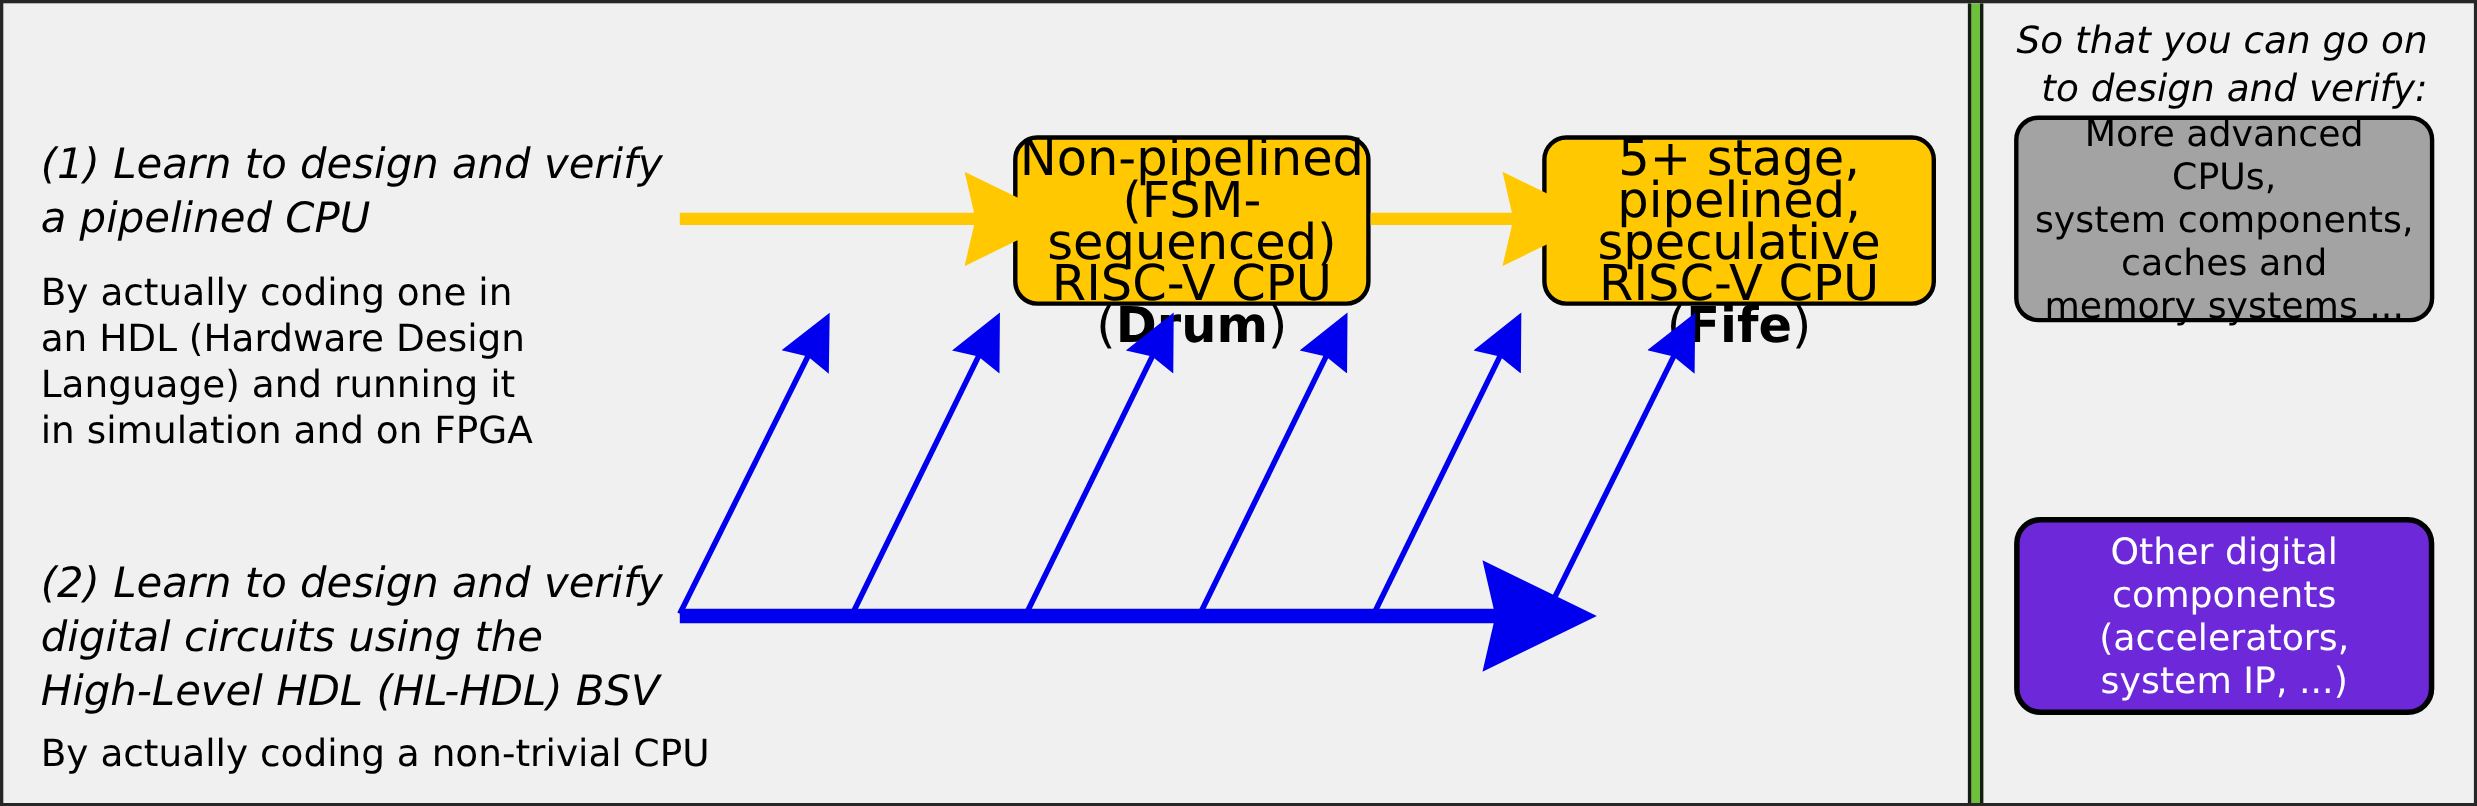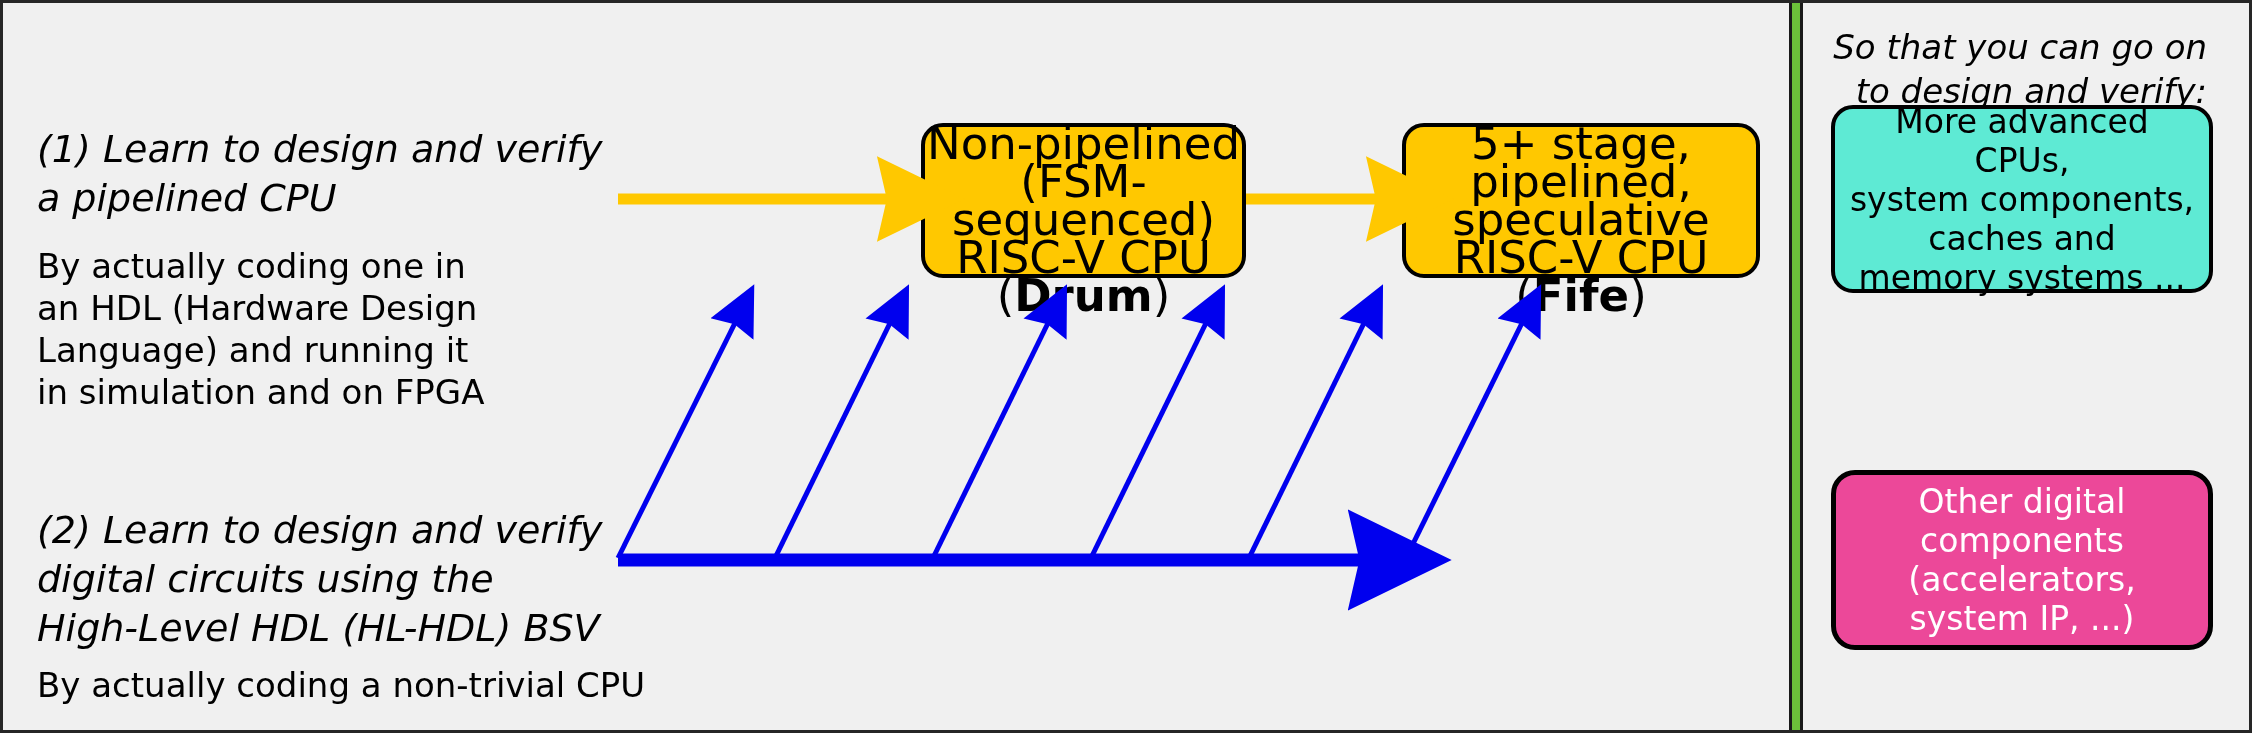--- a/index.html
+++ b/index.html
@@ -30,32 +30,32 @@
     box-sizing:border-box;
     display:flex;align-items:center;justify-content:center;
     text-align:center;
     font-size:45px;line-height:38px;
     white-space:pre-line;
   }
   .cpu-box b{font-weight:bold;margin-top:26px;}
 
   .adv-box{
     position:absolute;
-    background:#5eead4;
+    background:#a3a3a3;
     border:4px solid #000000;
     border-radius:22px;
     box-sizing:border-box;
     display:flex;align-items:center;justify-content:center;
     text-align:center;
     font-size:33px;line-height:39px;
     white-space:pre-line;
   }
   .blue-box{
     position:absolute;
-    background:#ec4899;
+    background:#6d28d9;
     border:5px solid #000000;
     border-radius:24px;
     box-sizing:border-box;
     display:flex;align-items:center;justify-content:center;
     text-align:center;
     color:#ffffff;
     font-size:33px;line-height:39px;
     white-space:pre-line;
   }
   .rp-hdg{position:absolute;font-style:italic;font-size:34px;line-height:44px;white-space:pre;text-align:right;right:42px;}
@@ -97,21 +97,21 @@
 speculative
 RISC-V CPU
 (</span><b>Fife</b><span>)</span>
       </div>
     </div>
   </div>
 
   <div class="divider"></div>
 
   <div class="right-panel">
-    <div class="rp-hdg" style="top:22px;">So that you can go on
+    <div class="rp-hdg" style="top:12px;">So that you can go on
 to design and verify:</div>
 
     <div class="adv-box" style="left:28px;top:102px;width:382px;height:188px;">More advanced
 CPUs,
 system components,
 caches and
 memory systems ...</div>
 
     <div class="blue-box" style="left:28px;top:467px;width:382px;height:180px;">Other digital
 components

